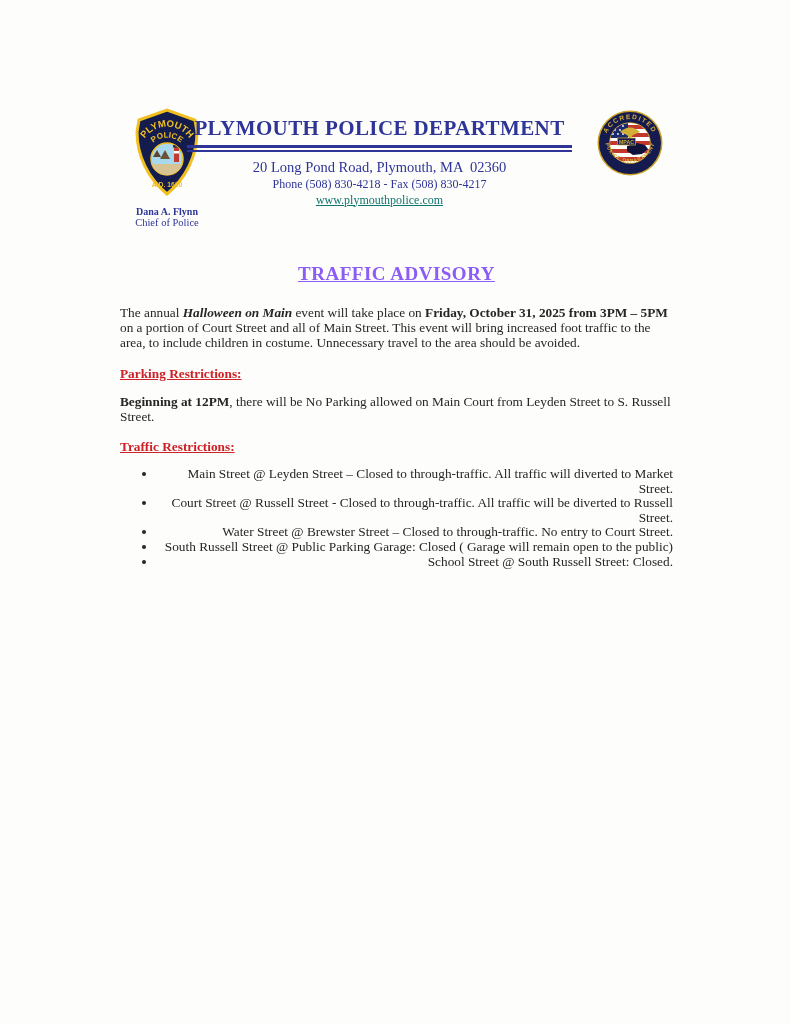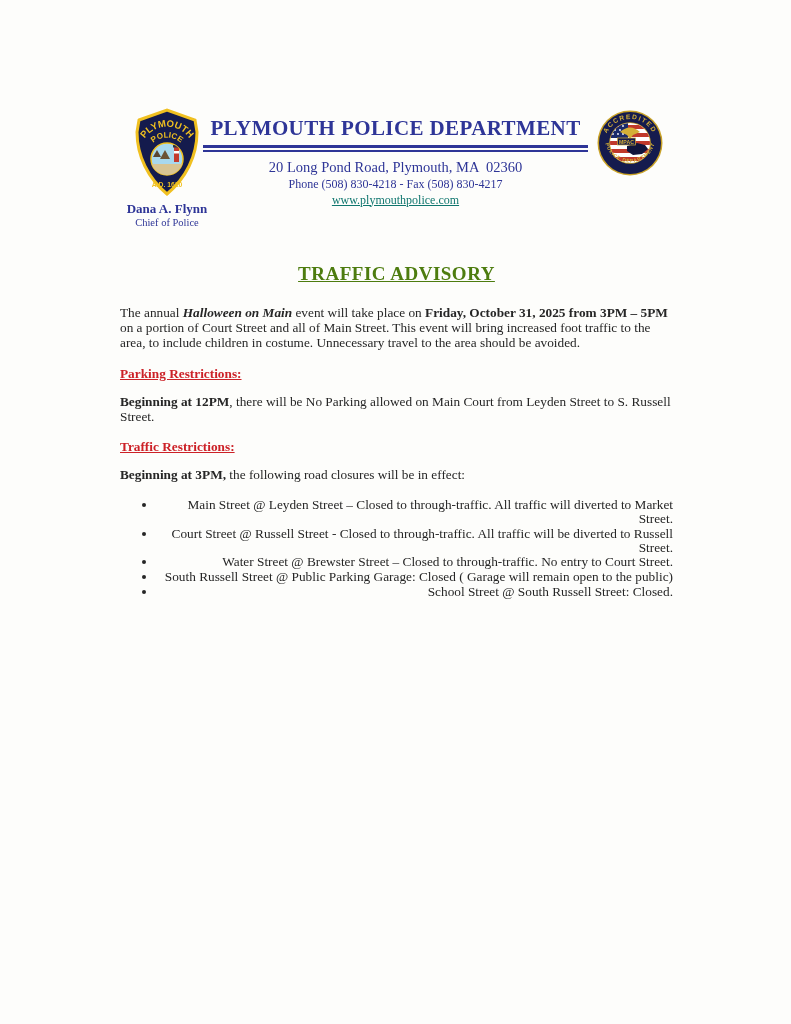--- a/index.html
+++ b/index.html
@@ -7,40 +7,40 @@
     position:relative;
     width:791px;height:1024px;
     background:#fdfdfb;
     font-family:"Liberation Serif","DejaVu Serif",serif;
     color:#262626;
     overflow:hidden;
   }
 
   
   .patch-col{position:absolute;left:110px;top:107px;width:114px;text-align:center;}
-  .chief-name{font-size:13px;font-weight:bold;color:#2e3597;}
+  .chief-name{margin-top:5px;font-size:10px;font-weight:bold;color:#2e3597;}
   .chief-title{font-size:10.5px;color:#2e3597;}
 
-  .header-center{position:absolute;left:203px;top:116px;width:385px;text-align:center;color:#2e3597;}
+  .header-center{position:absolute;left:187px;top:116px;width:385px;text-align:center;color:#2e3597;}
   .dept-name{font-size:21px;font-weight:bold;letter-spacing:.4px;white-space:nowrap;}
   .rule-wrap{margin-top:4px;}
   .rule-thick{height:3px;background:#2e3597;}
   .rule-thin{height:1.5px;background:#2e3597;margin-top:2px;}
   .addr-line{margin-top:7px;font-size:14.5px;white-space:pre-wrap;text-align:center;}
   .phone-line{margin-top:1px;font-size:12px;}
   .web-line{margin-top:1px;font-size:12px;}
   .web-line a{color:#0f766e;text-decoration:underline;cursor:pointer;}
 
   .seal-col{position:absolute;left:596px;top:109px;width:70px;}
 
   
   .doc-body{position:absolute;left:120px;top:262px;width:553px;font-size:13.3px;line-height:15.2px;}
   .adv-title{
     text-align:center;font-size:19px;line-height:24px;font-weight:bold;
-    color:#4d7c0f;text-decoration:underline;letter-spacing:.5px;
+    color:#8b5cf6;text-decoration:underline;letter-spacing:.5px;
     margin:0 0 19px 0;
   }
   .para{margin:0 0 15px 0;}
   .red-head{
     font-size:13.3px;font-weight:bold;color:#cc2127;
     text-decoration:underline;margin:0 0 13px 0;
   }
   .seg-n{font-weight:normal;}
   .seg-bi{font-weight:bold;font-style:italic;}
   .seg-bu{font-weight:bold;}
@@ -142,21 +142,20 @@
     <h2 class="adv-title">TRAFFIC ADVISORY</h2>
 
     <p class="para"><span class="seg-n">The annual </span><span class="seg-bi">Halloween on Main</span><span class="seg-n"> event will take place on </span><span class="seg-bu">Friday, October 31, 2025 from 3PM – 5PM</span><span class="seg-n"> on a portion of Court Street and all of Main Street. This event will bring increased foot traffic to the area, to include children in costume. Unnecessary travel to the area should be avoided.</span></p>
 
     <h3 class="red-head">Parking Restrictions:</h3>
 
     <p class="para"><span class="seg-bu">Beginning at 12PM</span><span class="seg-n">, there will be No Parking allowed on Main Court from Leyden Street to S. Russell Street.</span></p>
 
     <h3 class="red-head">Traffic Restrictions:</h3>
 
-    <p class="para"><span class="seg-bu">Beginning at 3PM,</span><span class="seg-n"> the following road closures will be in effect:</span></p>
 
     <ul class="closures">
         <li>Main Street @ Leyden Street – Closed to through-traffic. All traffic will diverted to Market Street.</li>
         <li>Court Street @ Russell Street - Closed to through-traffic. All traffic will be diverted to Russell Street.</li>
         <li>Water Street @ Brewster Street – Closed to through-traffic. No entry to Court Street.</li>
         <li>South Russell Street @ Public Parking Garage: Closed ( Garage will remain open to the public)</li>
         <li>School Street @ South Russell Street: Closed.</li>
       </ul>
   </div>
 

